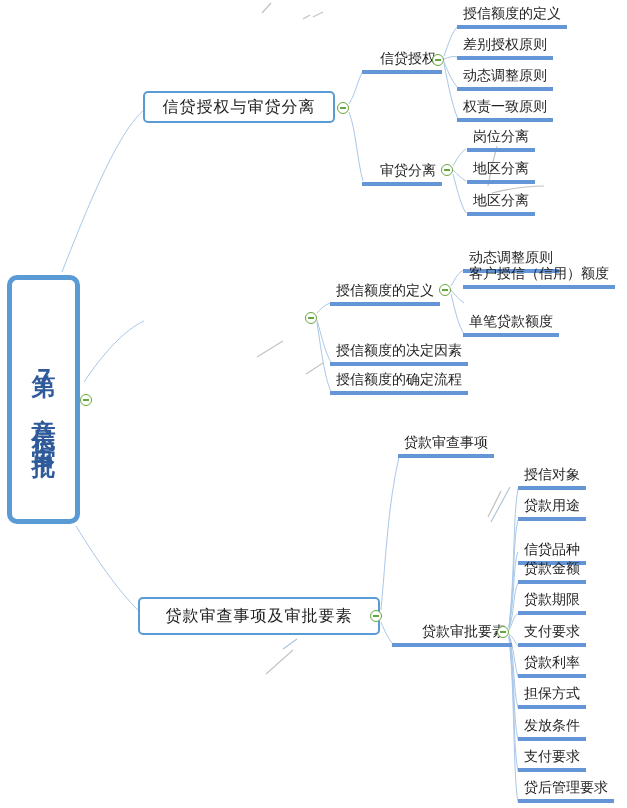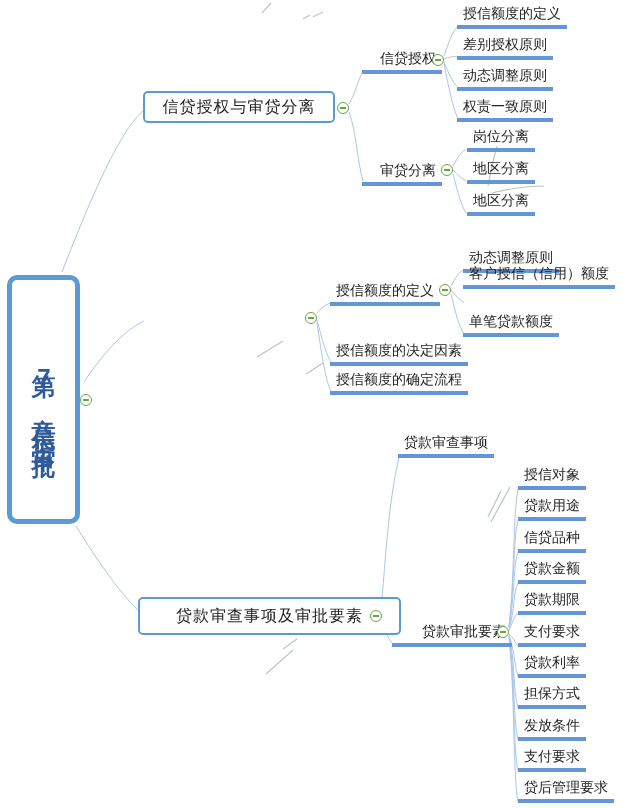--- a/index.html
+++ b/index.html
@@ -165,41 +165,41 @@
     <span>单笔贷款额度</span>
   </div>
 
   <div class="lnode" style="left:330px;top:341px">
     <span>授信额度的决定因素</span>
   </div>
   <div class="lnode" style="left:330px;top:370px">
     <span>授信额度的确定流程</span>
   </div>
 
-  <div class="bnode" style="left:138px;top:597px;width:263px;height:38px">
+  <div class="bnode" style="left:138px;top:597px;width:242px;height:38px">
     <span>贷款审查事项及审批要素</span>
   </div>
   <span class="minus" style="left:370px;top:610px"></span>
 
   <div class="lnode" style="left:398px;top:433px">
     <span>贷款审查事项</span>
   </div>
 
   <div class="lnode ctr" style="left:392px;top:622px;width:108px">
     <span>贷款审批要素</span>
   </div>
   <span class="minus" style="left:497px;top:626px"></span>
 
   <div class="lnode" style="left:518px;top:465px">
     <span>授信对象</span>
   </div>
   <div class="lnode" style="left:518px;top:496px">
     <span>贷款用途</span>
   </div>
-  <div class="lnode" style="left:518px;top:528px">
+  <div class="lnode" style="left:518px;top:540px">
     <span>信贷品种</span>
   </div>
   <div class="lnode" style="left:518px;top:559px">
     <span>贷款金额</span>
   </div>
   <div class="lnode" style="left:518px;top:590px">
     <span>贷款期限</span>
   </div>
   <div class="lnode" style="left:518px;top:622px">
     <span>支付要求</span>

